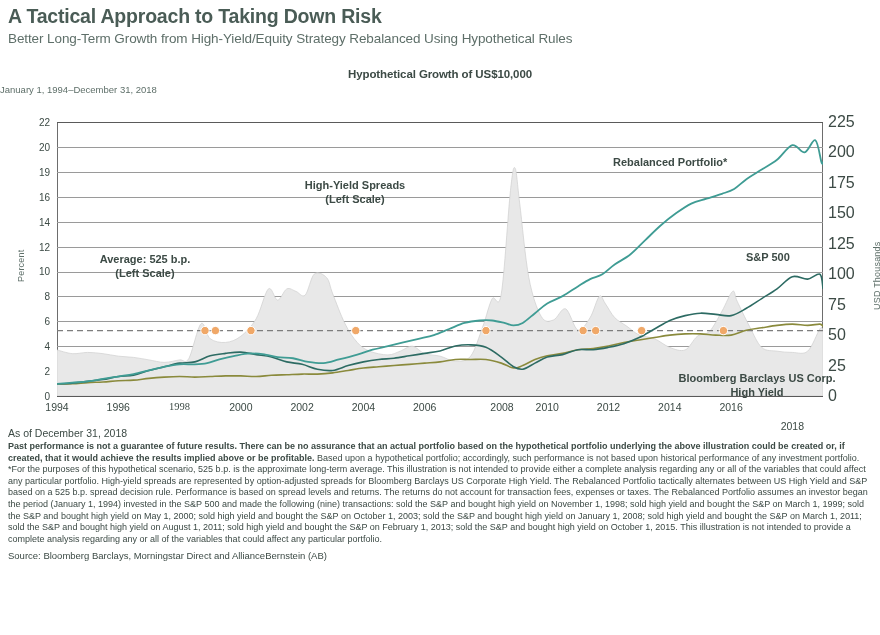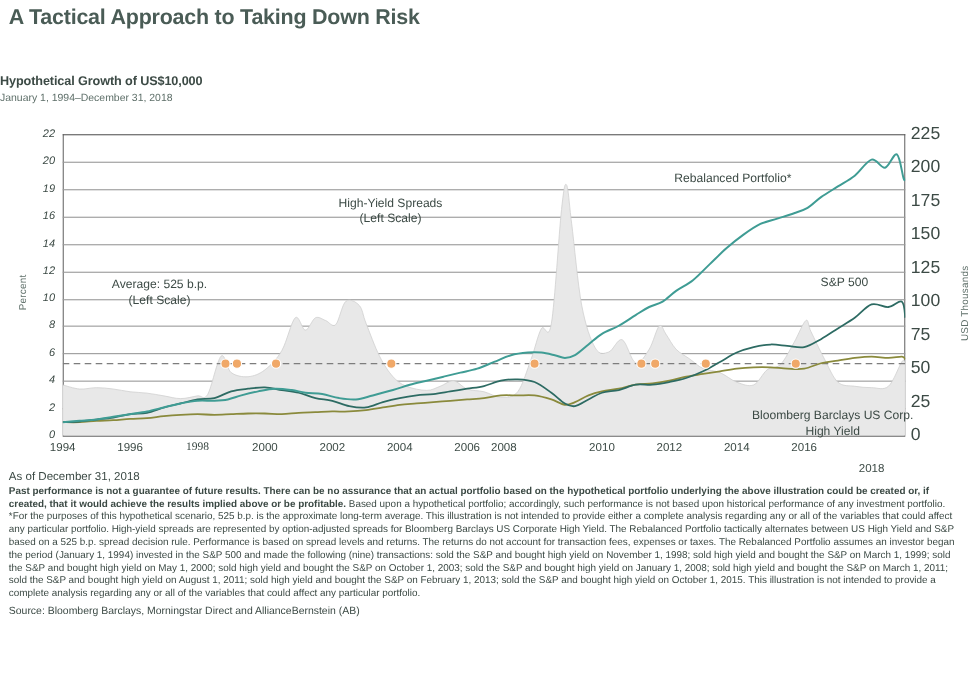--- a/index.html
+++ b/index.html
@@ -17,65 +17,66 @@
     letter-spacing:-0.2px;line-height:24px;
   }
   .hdr h2{
     margin:2px 0 0 0;font-size:13.5px;font-weight:normal;color:#5e6f69;
     line-height:18px;letter-spacing:-0.1px;
   }
 
   
   .panel{position:absolute;left:0;top:60px;width:880px;height:360px;background:#fff;}
   .chart-title{
-    position:absolute;left:0;top:8px;width:880px;text-align:left;
+    position:absolute;left:0;top:8px;width:880px;text-align:center;
     font-size:11.5px;font-weight:bold;color:#3c4a45;letter-spacing:-0.1px;
   }
   .chart-sub{
     position:absolute;left:0;top:24px;width:880px;text-align:left;
     font-size:9.5px;color:#5e6f69;
   }
 
   
   .plot{position:absolute;left:57px;top:62px;width:766px;height:274px;}
   .plot .frame{position:absolute;inset:0;border-left:1px solid #6d6d6d;border-right:1px solid #6d6d6d;}
   .gl{position:absolute;left:0;width:766px;height:0;border-top:1px solid #9a9a9a;}
   .gl.top{border-top:1px solid #5a5a5a;}
   .gl.bot{border-top:1px solid #5a5a5a;}
 
   .svgwrap{position:absolute;inset:0;}
   svg{display:block;}
 
   
-  .ytick{position:absolute;right:0;transform:translateY(-50%);font-size:10px;color:#3c4a45;text-align:right;width:40px;font-style:italic;}
+  .ytick{position:absolute;right:0;transform:translateY(-50%);font-size:10px;color:#3c4a45;text-align:right;width:40px;}
   .ytickR{position:absolute;left:0;transform:translateY(-50%);font-size:16px;color:#3c4a45;text-align:left;width:44px;}
   .xtick{position:absolute;top:0;transform:translateX(-50%);font-size:10.5px;color:#3c4a45;}
   .ylab{
     position:absolute;font-size:9px;color:#5e6f69;letter-spacing:0.2px;
     transform:rotate(-90deg);transform-origin:left top;white-space:nowrap;
   }
 
   
-  .ann{position:absolute;font-size:11px;color:#3c4a45;line-height:14px;white-space:nowrap;}
+  .ann{position:absolute;font-size:11px;color:#3c4a45;line-height:14px;white-space:nowrap;font-weight:bold;}
   .ann.c{text-align:center;}
 
   
   .foot{position:absolute;left:8px;top:427px;width:866px;}
   .asof{font-size:10.5px;color:#3c4a45;margin:0 0 2px 0;}
   .disc{font-size:9px;line-height:11.6px;color:#3c4a45;margin:0;text-align:left;}
   .disc b{font-weight:bold;}
   .src{font-size:9.5px;color:#3c4a45;margin-top:5px;}
 </style>
 </head>
 <body>
 
 <div id="root">
 
   <div class="hdr">
     <h1>A Tactical Approach to Taking Down Risk</h1>
+    <h2>Better Long-Term Growth from High-Yield/Equity Strategy Rebalanced Using Hypothetical Rules</h2>
   </div>
 
   <div class="panel">
 
     <div class="chart-title">Hypothetical Growth of US$10,000</div>
     <div class="chart-sub">January 1, 1994–December 31, 2018</div>
 
     <div class="ylab" style="left:16px;top:222px;">Percent</div>
 
     <div class="ylab" style="left:872px;top:250px;">USD Thousands</div>
@@ -166,21 +167,21 @@
     </div>
 
     <div id="xticks">
         <div class="xtick" style="left: 57px; top: 341px;">1994</div>
         <div class="xtick" style="left: 118.28px; top: 341px;">1996</div>
         <div class="xtick" style="left: 179.56px; top: 341px; font-family: Liberation Serif, serif;">1998</div>
         <div class="xtick" style="left: 240.84px; top: 341px;">2000</div>
         <div class="xtick" style="left: 302.12px; top: 341px;">2002</div>
         <div class="xtick" style="left: 363.4px; top: 341px;">2004</div>
         <div class="xtick" style="left: 424.68px; top: 341px;">2006</div>
-        <div class="xtick" style="left: 458px; top: 341px;">2008</div>
+        <div class="xtick" style="left: 502px; top: 341px;">2008</div>
         <div class="xtick" style="left: 547.24px; top: 341px;">2010</div>
         <div class="xtick" style="left: 608.52px; top: 341px;">2012</div>
         <div class="xtick" style="left: 669.8px; top: 341px;">2014</div>
         <div class="xtick" style="left: 731.08px; top: 341px;">2016</div>
         <div class="xtick" style="left: 792.36px; top: 360px;">2018</div>
       </div>
   </div>
 
   <div class="foot">
     <div class="asof">As of December 31, 2018</div>

